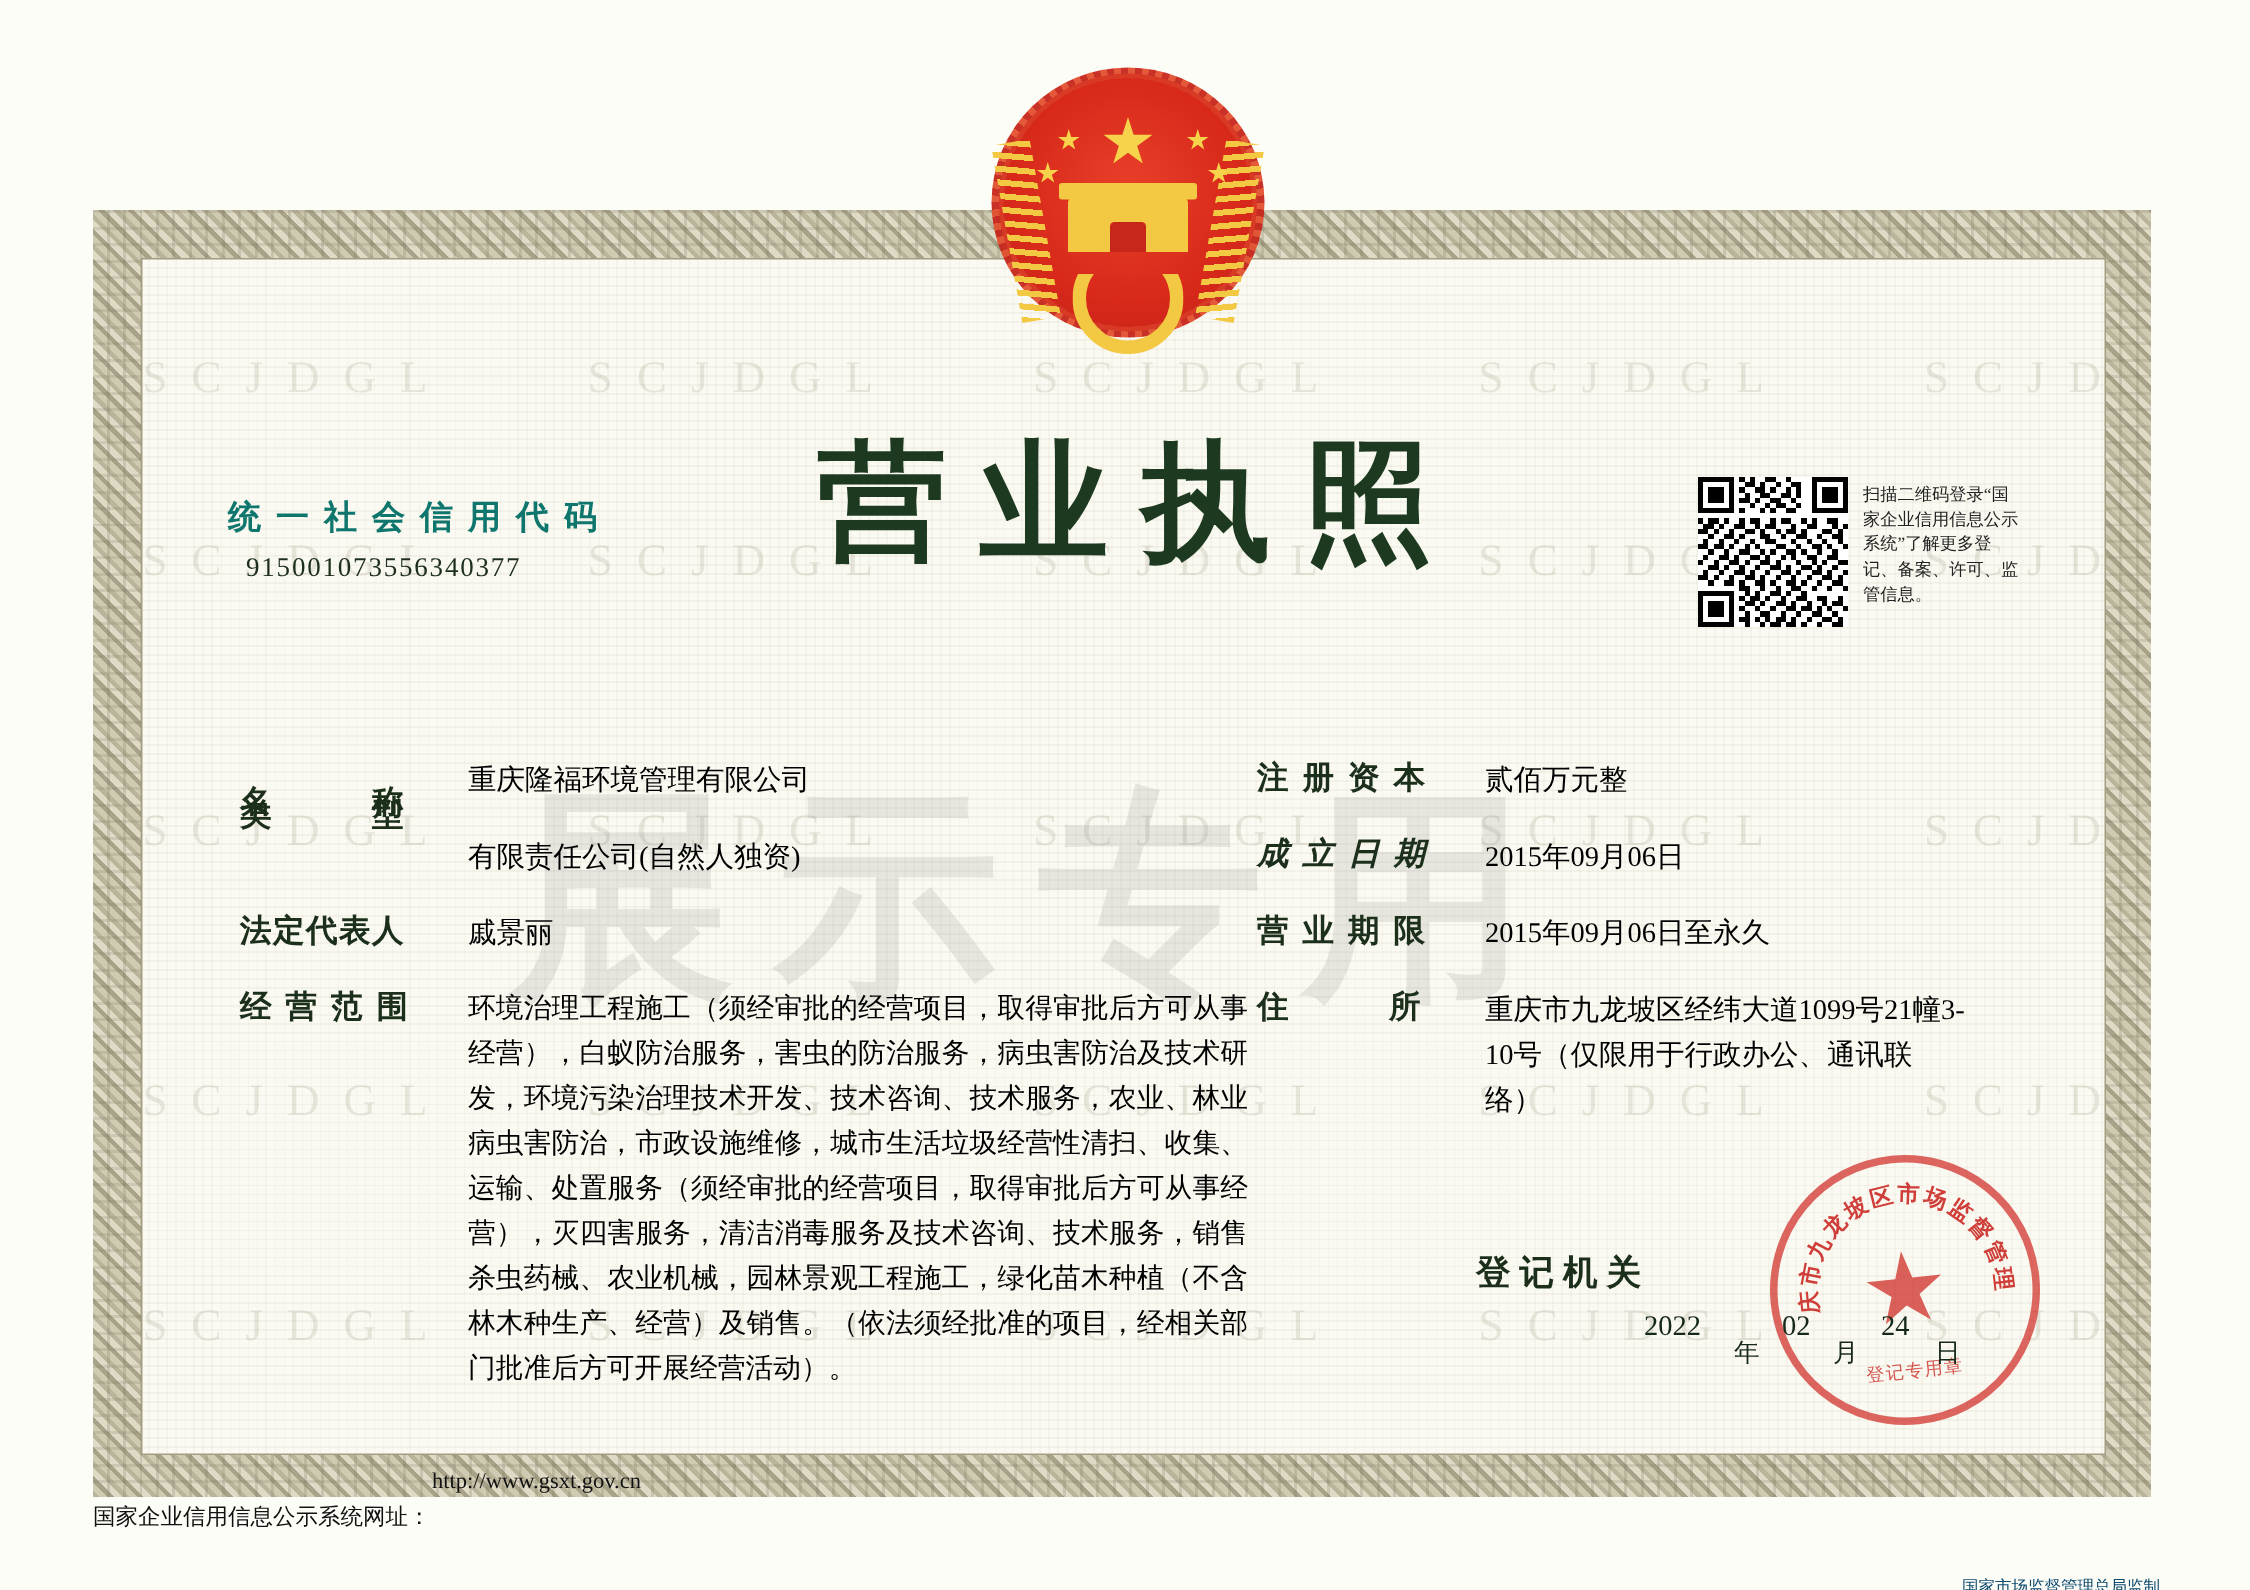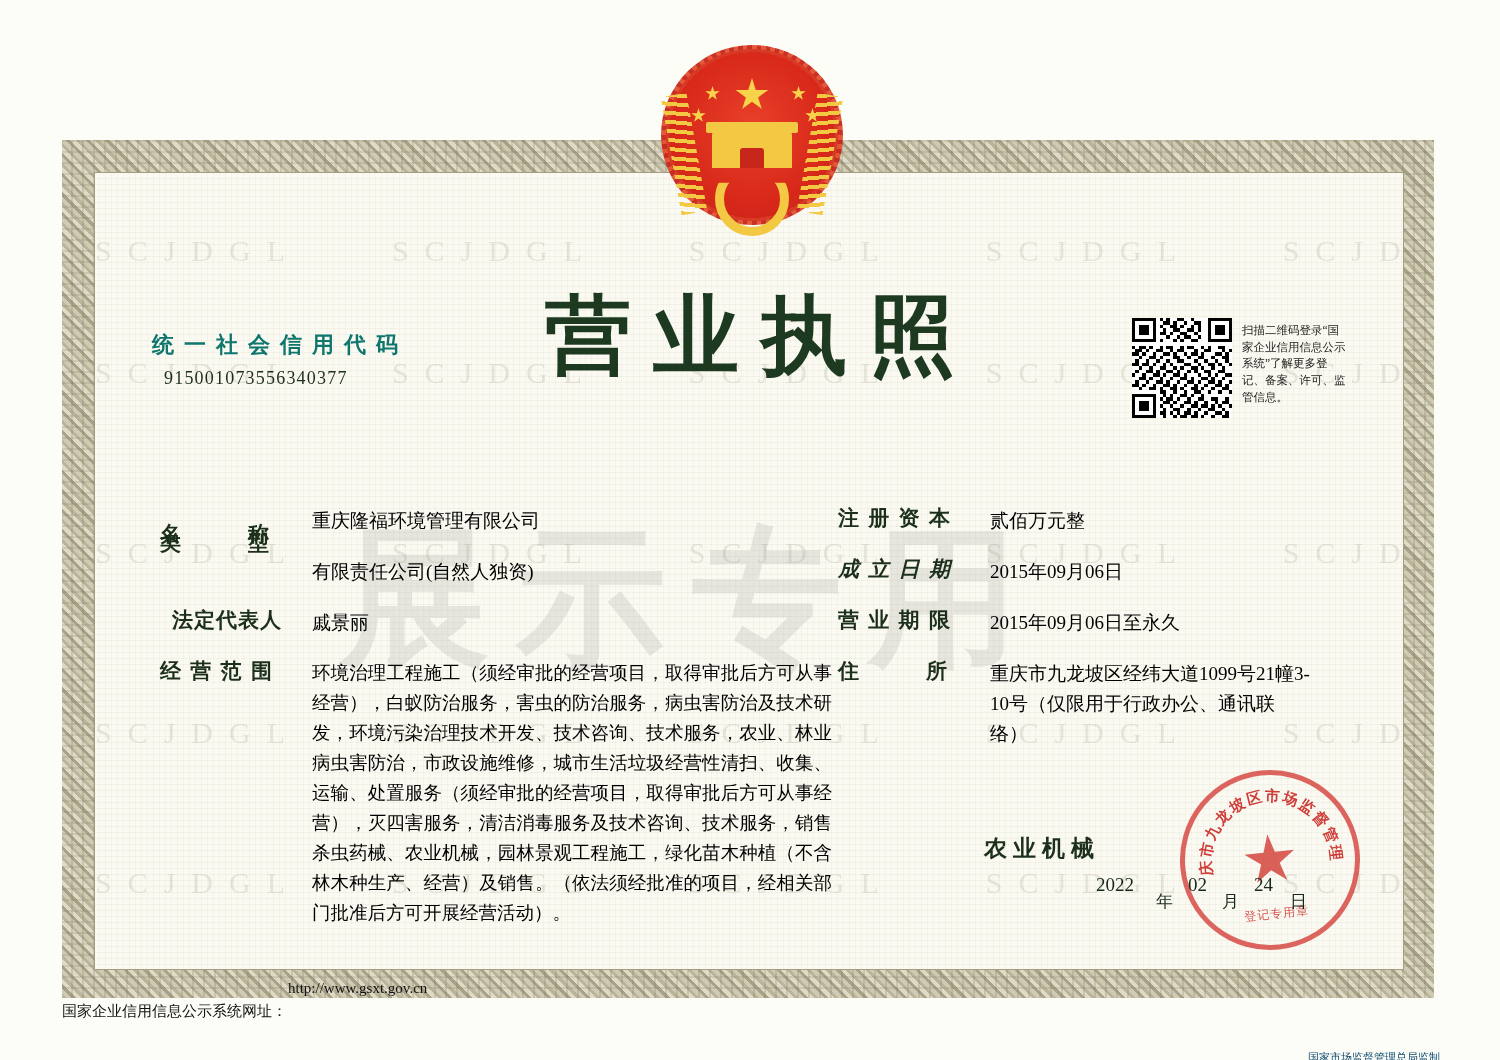--- a/index.html
+++ b/index.html
@@ -258,21 +258,21 @@
   
   .field-label {
     position: absolute;
     font-size: 21px;
     font-weight: bold;
     color: #1c2f1b;
     font-family: "DejaVu Serif", serif;
     letter-spacing: 1px;
     white-space: nowrap;
   }
-  .label-4 { letter-spacing: 1px; margin-left: 12px; }
+  .label-4 { letter-spacing: 1px; }
   .field-value {
     position: absolute;
     font-size: 19px;
     color: #000000;
     font-family: "Liberation Serif", serif;
     line-height: 1.58;
   }
   .scope-value {
     width: 520px;
     text-align: justify;
@@ -661,21 +661,21 @@
 
   <div class="field-label" style="left:838px; top:555px;font-style:italic;">成 立 日 期</div>
   <div class="field-value" style="left:990px; top:557px;">2015年09月06日</div>
 
   <div class="field-label" style="left:838px; top:606px;">营 业 期 限</div>
   <div class="field-value" style="left:990px; top:608px;">2015年09月06日至永久</div>
 
   <div class="field-label" style="left:838px; top:657px;">住　　　所</div>
   <div class="field-value addr-value" style="left:990px; top:659px;">重庆市九龙坡区经纬大道1099号21幢3-10号（仅限用于行政办公、通讯联络）</div>
 
-  <div class="reg-label">农业机械</div>
+  <div class="reg-label">登记机关</div>
 
   <div class="seal">
     <div class="seal-star"></div>
     <div class="seal-text" style="opacity:0; position:absolute;">重庆市九龙坡区市场监督管理局</div>
     <div class="seal-bottom">登记专用章</div>
   </div>
   <div style="position:absolute;left:1196px;top:786px;width:150px;height:150px;border-radius:50%;color:rgba(200,35,30,0.9);font-size:14px;font-weight:bold;font-family:'DejaVu Serif',serif;transform:rotate(-6deg);">
     <svg viewBox="0 0 150 150" width="150" height="150">
       <defs>
           <path id="sealArc" d="M 15,75 A 60,60 0 1 1 135,75"></path>

